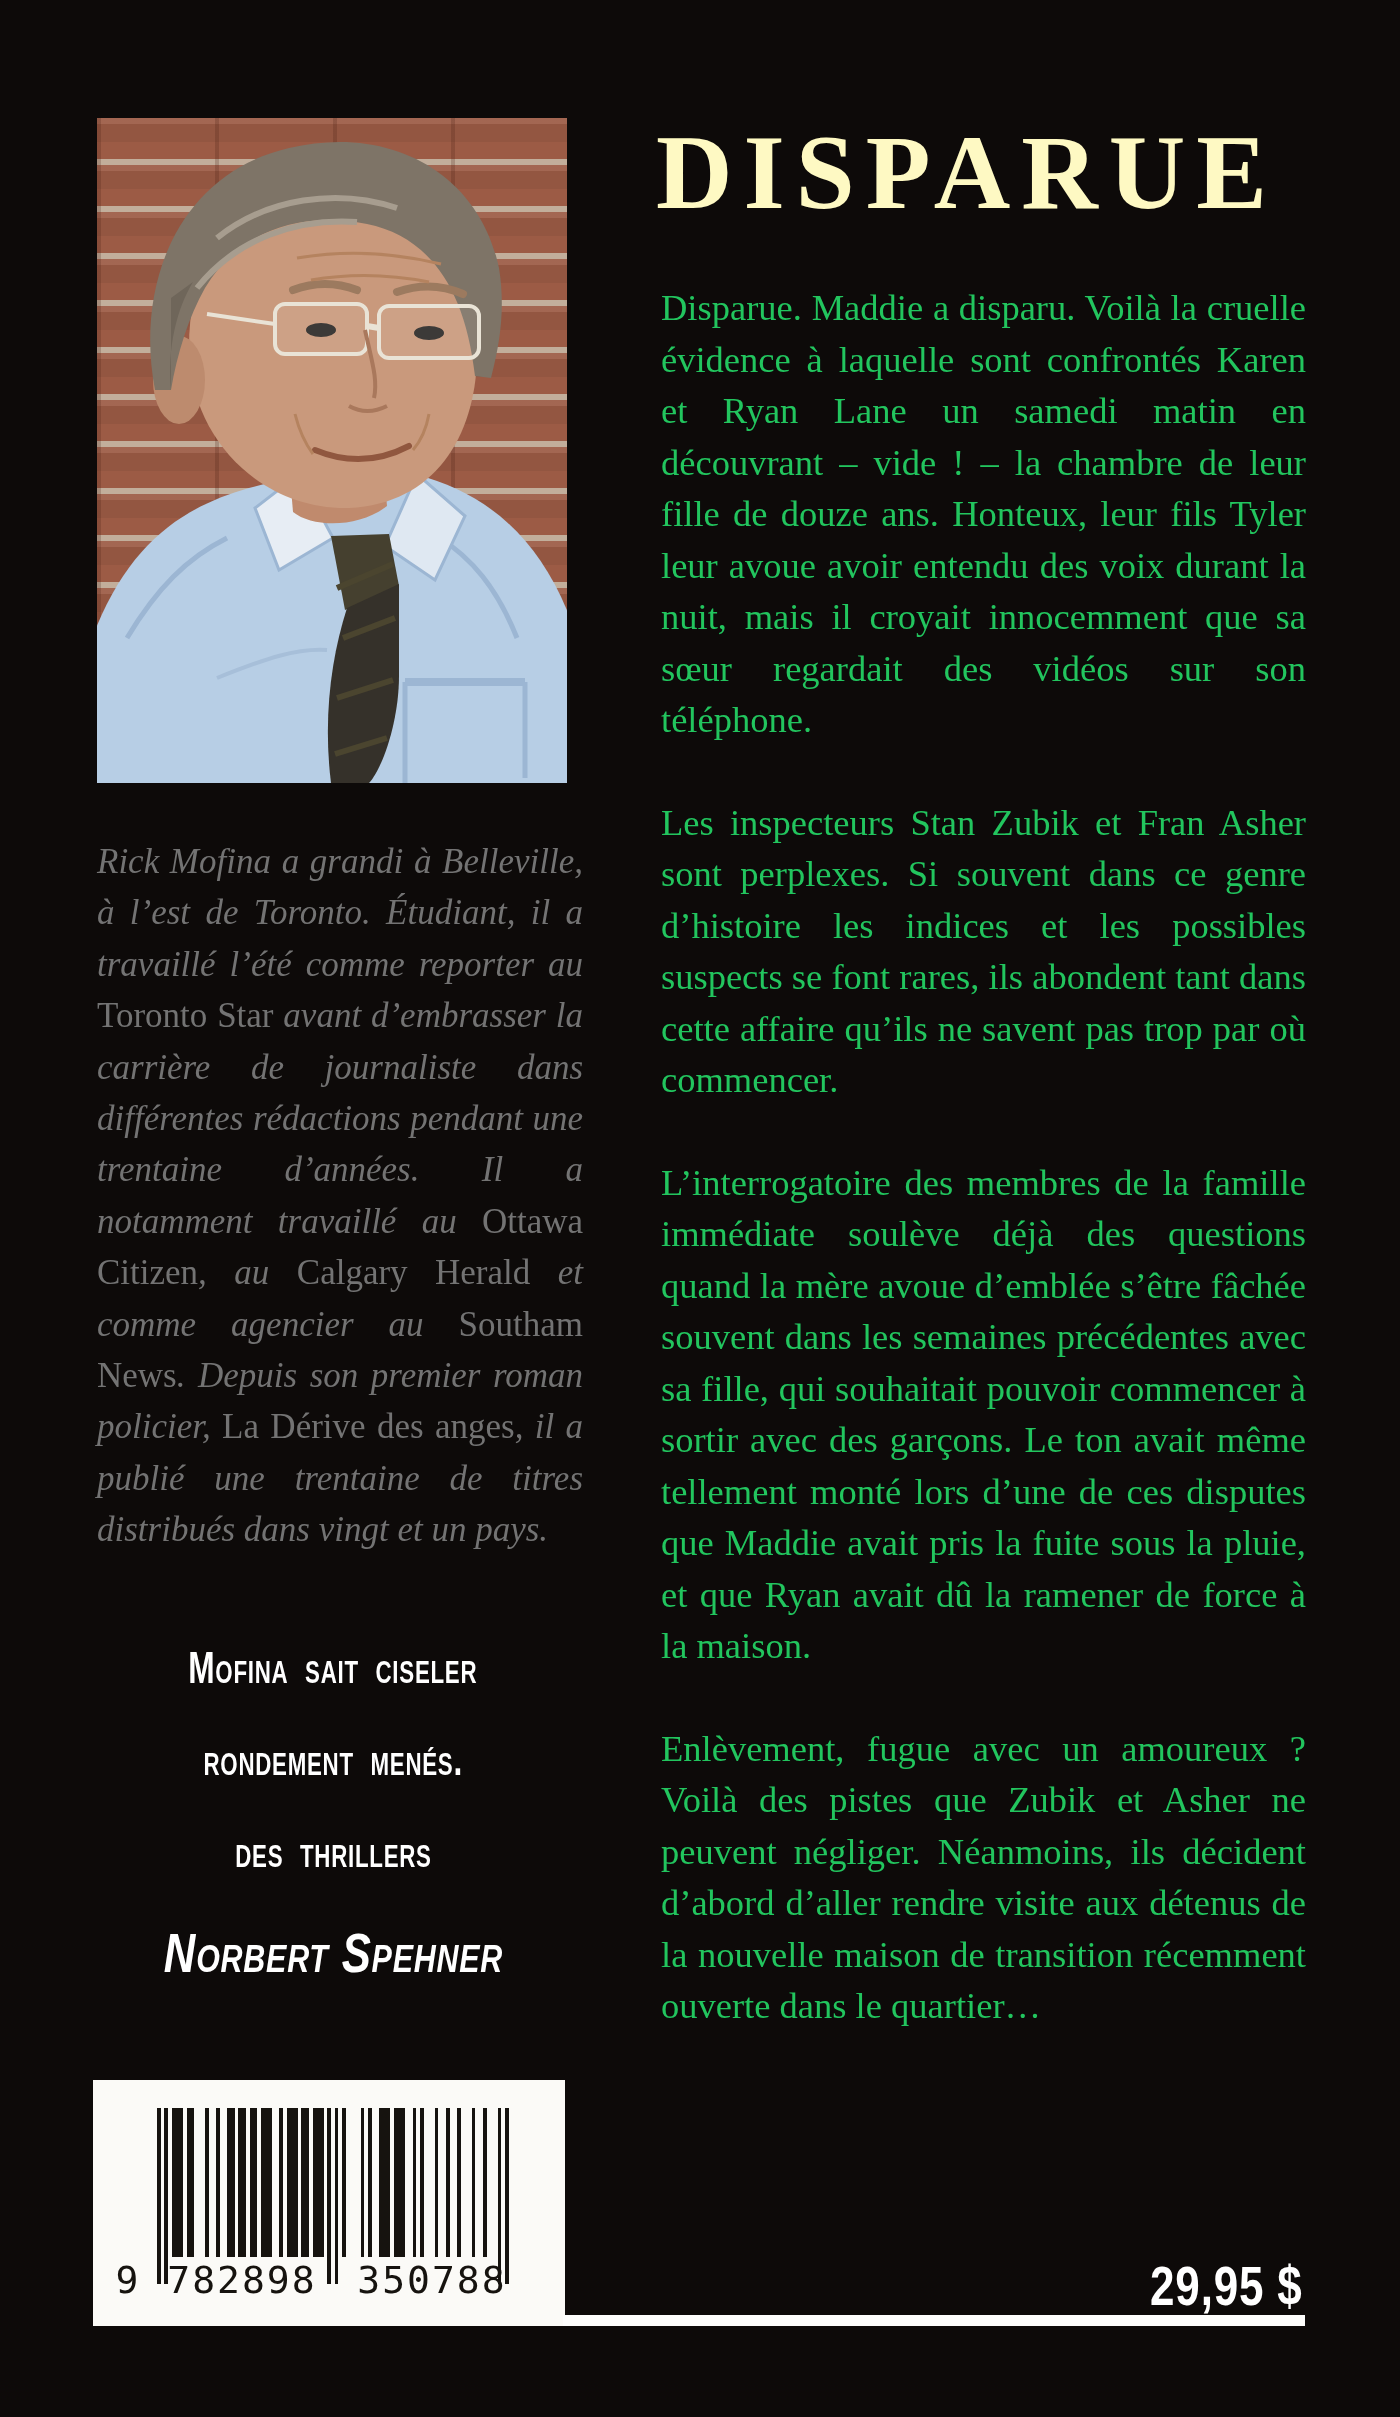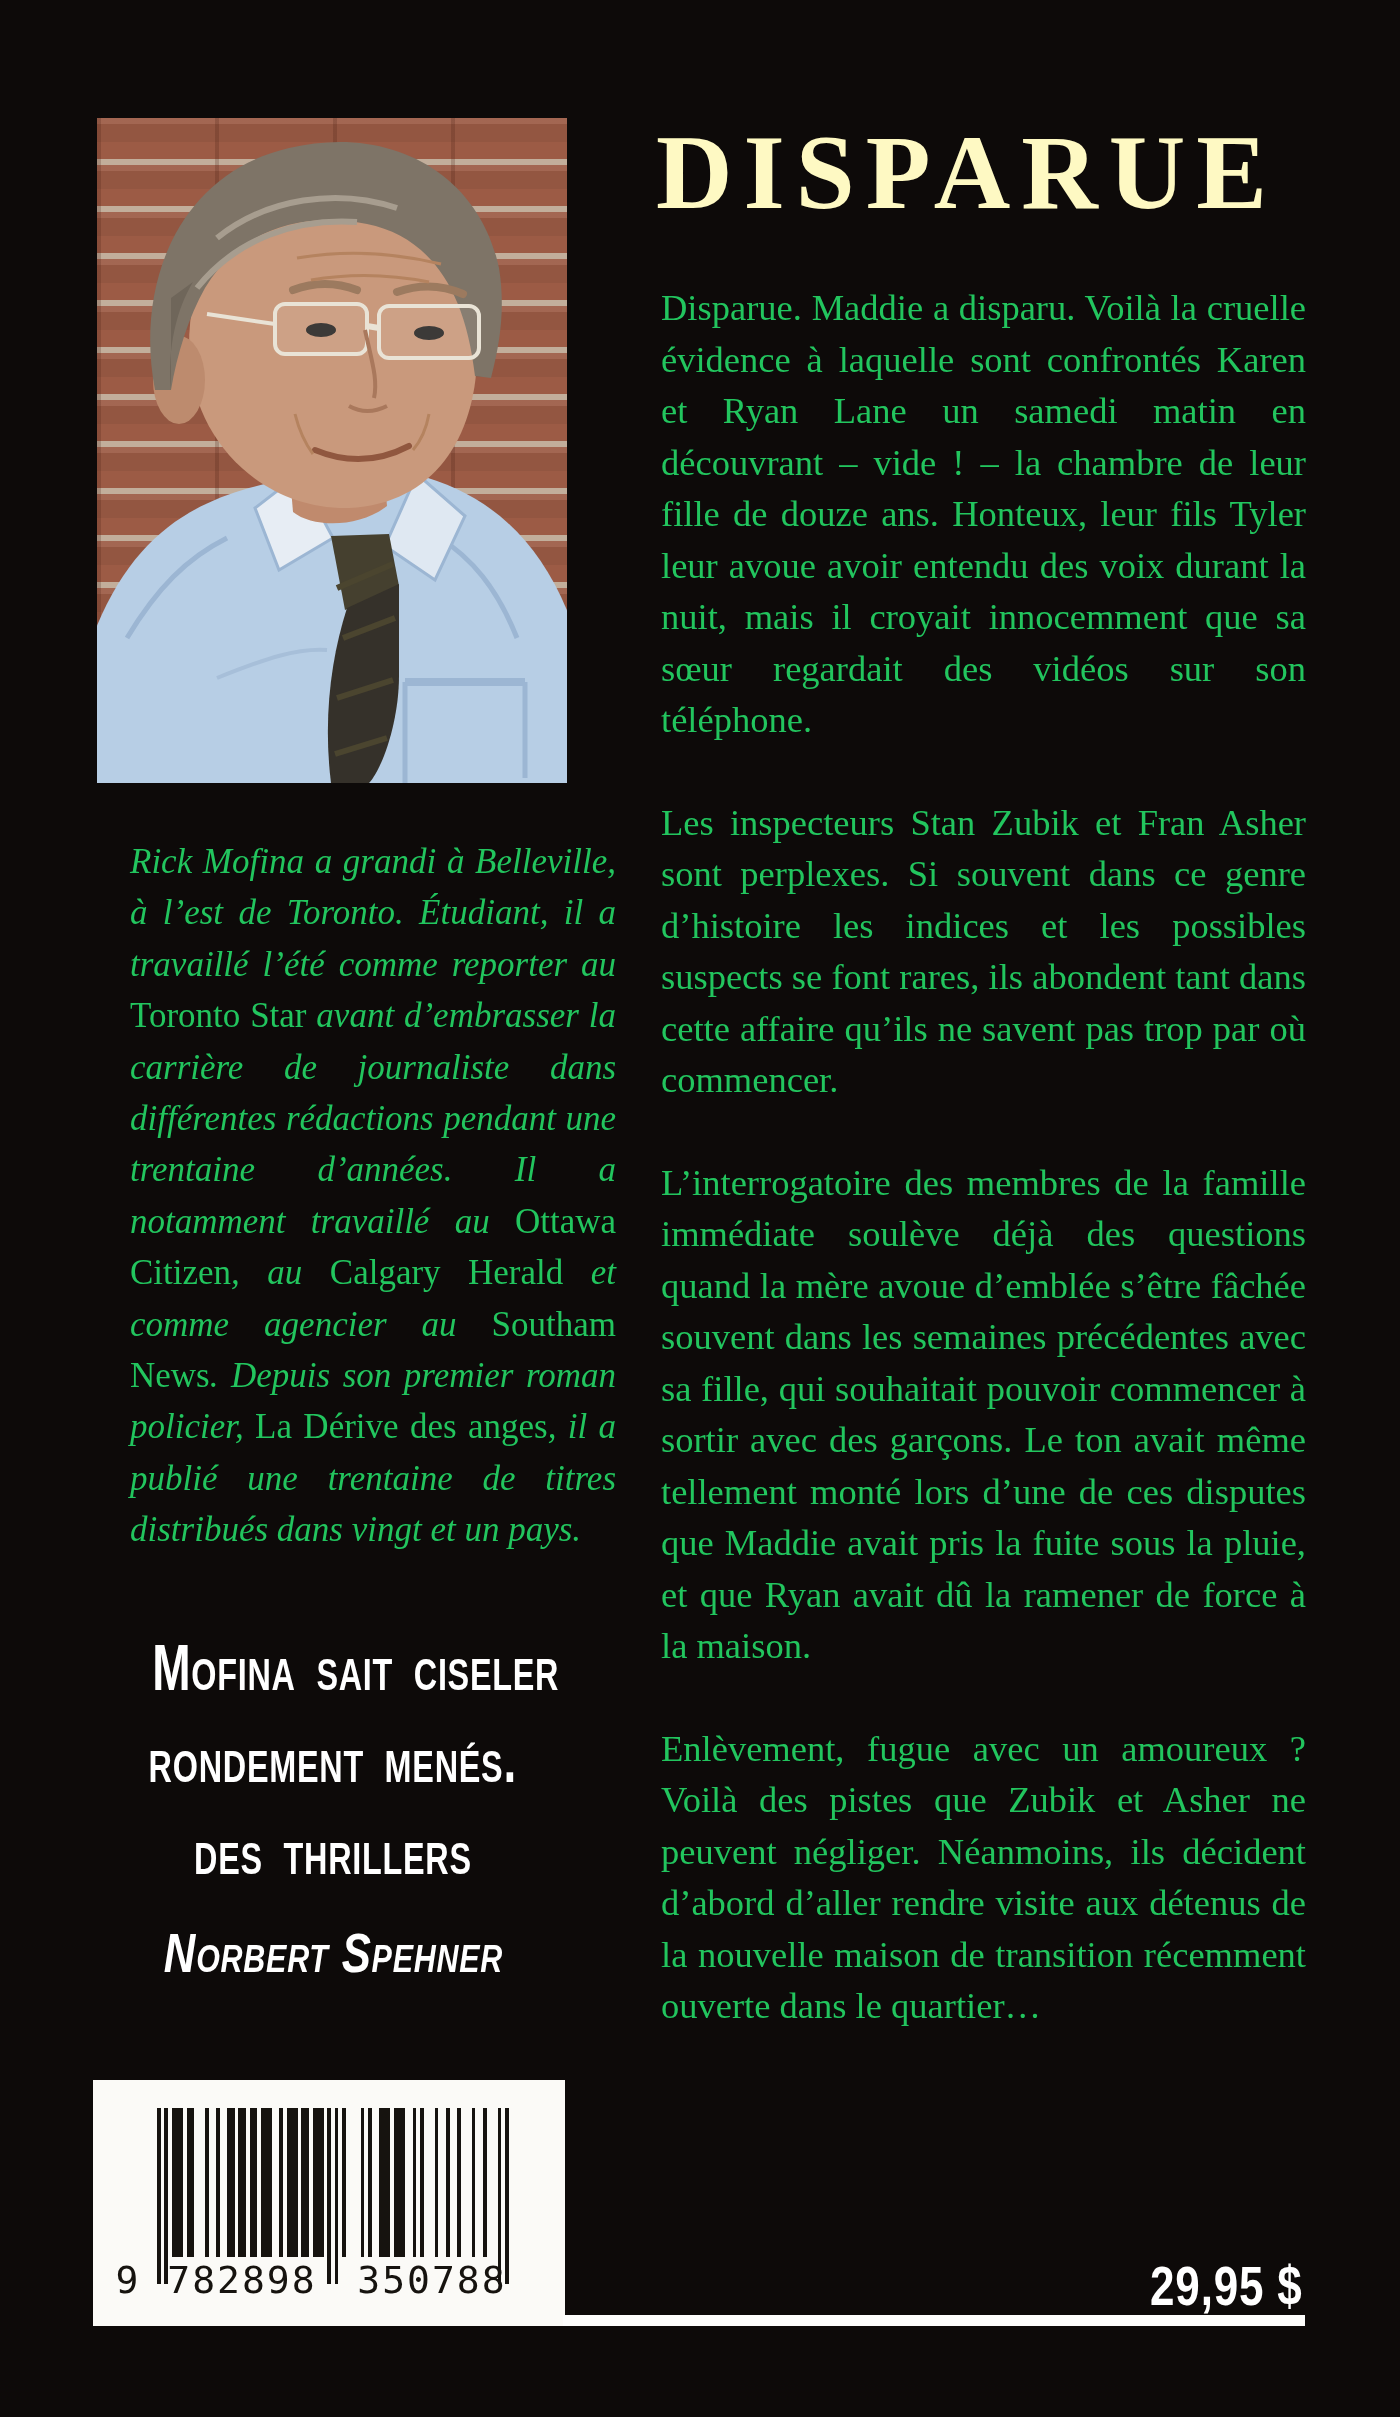--- a/index.html
+++ b/index.html
@@ -35,31 +35,31 @@
     position:absolute;left:661px;top:282px;width:645px;
     font-size:36.5px;line-height:51.5px;
     text-align:justify;text-align-last:left;color:#22c55e;
   }
   .synopsis p{margin:0 0 51px 0;}
 
   
   .bio{
     position:absolute;left:97px;top:836px;width:486px;
     font-size:35px;line-height:51.4px;font-style:italic;
-    text-align:justify;text-align-last:left;color:#22c55e;hyphens:auto;margin-left:33px;
+    text-align:justify;text-align-last:left;color:#737373;hyphens:auto;
   }
   .bio .rm{font-style:normal;}
 
   
   .quote{
     position:absolute;left:73px;top:1622px;width:520px;text-align:center;
     color:#ffffff;font-family:"Liberation Sans",sans-serif;
   }
   .quote-line{
-    font-weight:700;font-size:64px;line-height:92px;
+    font-weight:700;font-size:44px;line-height:92px;
     font-variant:small-caps;letter-spacing:1px;word-spacing:10px;white-space:nowrap;
   }
   .quote-line>span{display:inline-block;transform:scaleX(.72);transform-origin:50% 50%;}
   .attribution{
     margin-top:18px;font-weight:700;font-style:italic;
     font-size:56px;line-height:74px;font-variant:small-caps;letter-spacing:1px;white-space:nowrap;
   }
   .attribution>span{display:inline-block;transform:scaleX(.78);transform-origin:50% 50%;}
 
   

